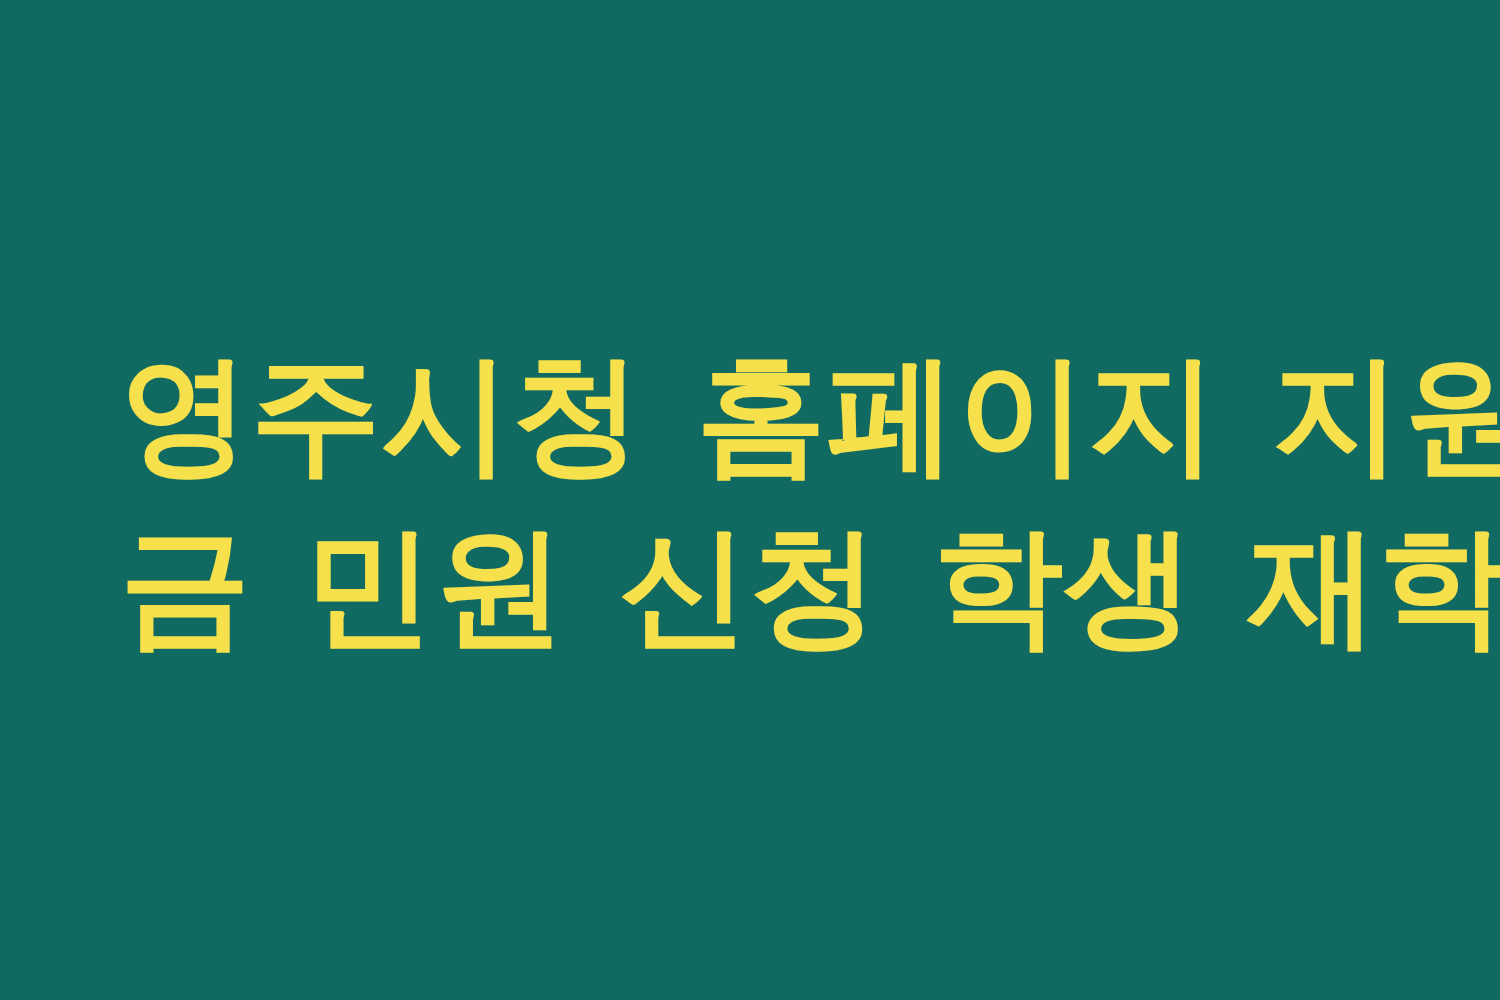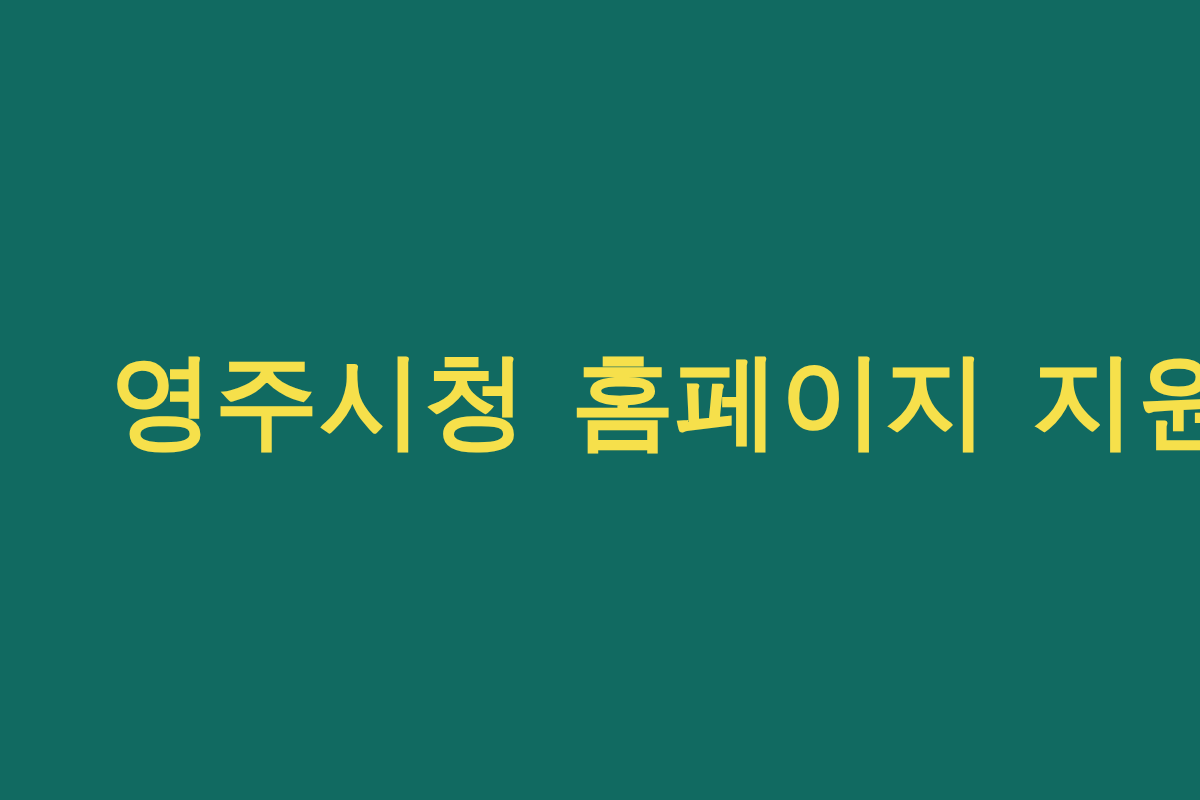--- a/index.html
+++ b/index.html
@@ -37,25 +37,25 @@
     font-size: 104px;
     line-height: 138px;
     letter-spacing: 0.5px;
     word-spacing: 6px;
     white-space: nowrap;
     -webkit-font-smoothing: antialiased;
   }
 
   #headline .line {
     display: block;
-    margin-left: 14px;
   }
 </style>
 </head>
 <body>
 
 <div id="banner" style="background: rgb(17, 106, 97);">
 
   <h1 id="headline" style="color: rgb(246, 224, 75);">
     <span class="line">영주시청 홈페이지 지원</span>
+    <span class="line">금 민원 신청 학생 재학</span>
   </h1>
 
 </div>
 
 </body></html>

